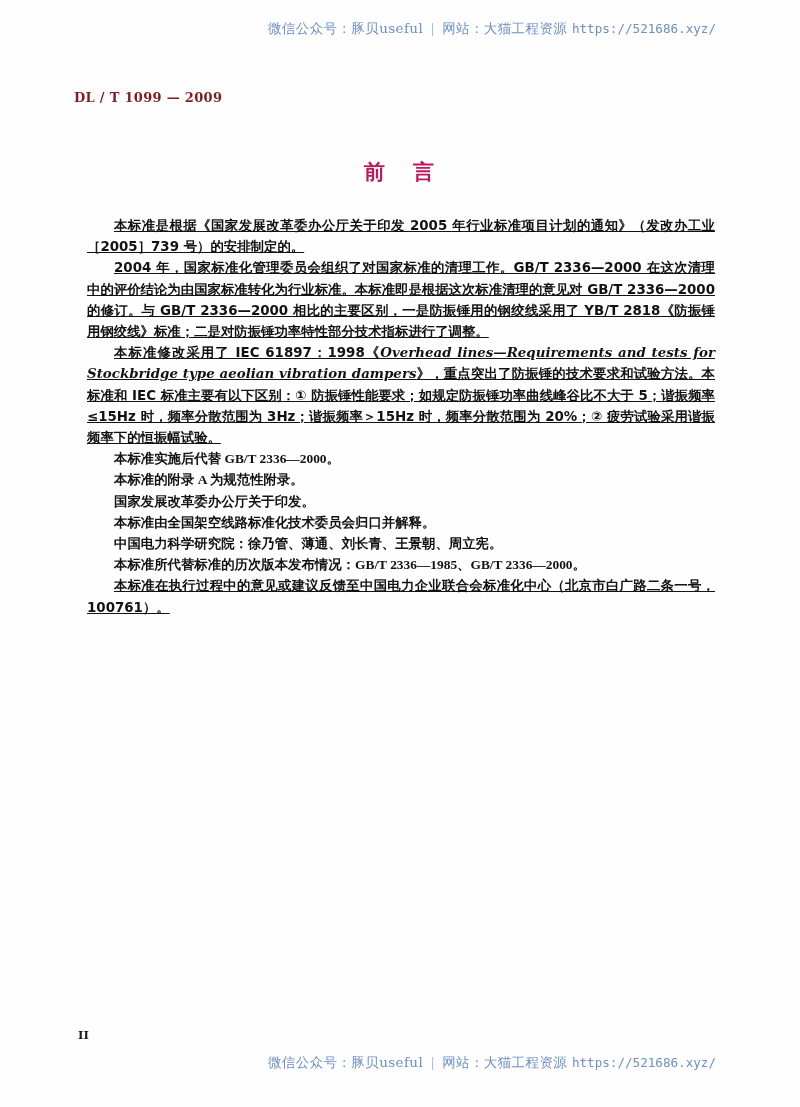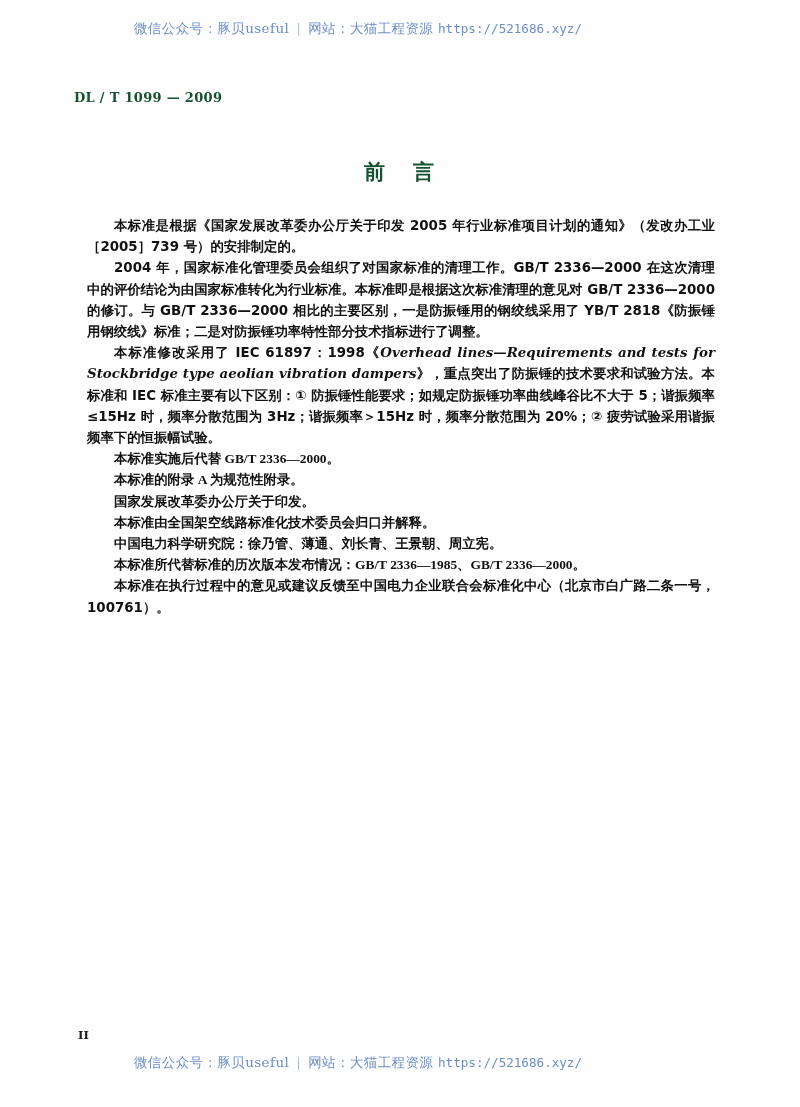--- a/index.html
+++ b/index.html
@@ -21,21 +21,21 @@
     width: 800px;
     height: 1107px;
     background: #fefefe;
   }
 
   
   .watermark {
     position: absolute;
     left: 0;
     width: 716px;
-    text-align: center;
+    text-align: right;
     color: #6d8fc6;
     font-size: 13.5px;
     letter-spacing: 0.4px;
     white-space: nowrap;
     font-family: "DejaVu Serif", "Liberation Serif", serif;
   }
   .watermark-top { top: 20px; }
   .watermark-bottom { top: 1054px; }
   .wm-seg { display: inline; }
   .wm-mono {
@@ -51,34 +51,34 @@
   }
 
   
   .std-number {
     position: absolute;
     left: 74px;
     top: 90px;
     font-size: 13px;
     font-weight: bold;
     letter-spacing: 0.3px;
-    color: #14532d;
+    color: #7f1d1d;
     font-family: "DejaVu Serif", "Liberation Serif", serif;
   }
 
   
   .doc-title {
     position: absolute;
     left: 0;
     top: 158px;
     width: 800px;
     text-align: center;
     font-size: 21px;
     font-weight: bold;
-    color: #14532d;
+    color: #be185d;
     letter-spacing: 2px;
     font-family: "DejaVu Sans", "Liberation Sans", sans-serif;
   }
   .doc-title .gap { display: inline-block; width: 26px; }
 
   
   .body-block {
     position: absolute;
     left: 87px;
     top: 215px;
@@ -91,20 +91,21 @@
     font-weight: 600;
     font-family: "DejaVu Sans", "Liberation Sans", sans-serif;
   }
   .body-block p {
     margin: 0;
     text-indent: 27px;
     text-align: justify;
   }
   .body-block p.lastline-left {
     text-align-last: left;
+    text-decoration: underline;
   }
   .en-ital {
     font-style: italic;
     font-family: "DejaVu Serif", "Liberation Serif", serif;
     font-weight: 600;
   }
 
   .list-line {
     margin: 0;
     text-indent: 27px;

